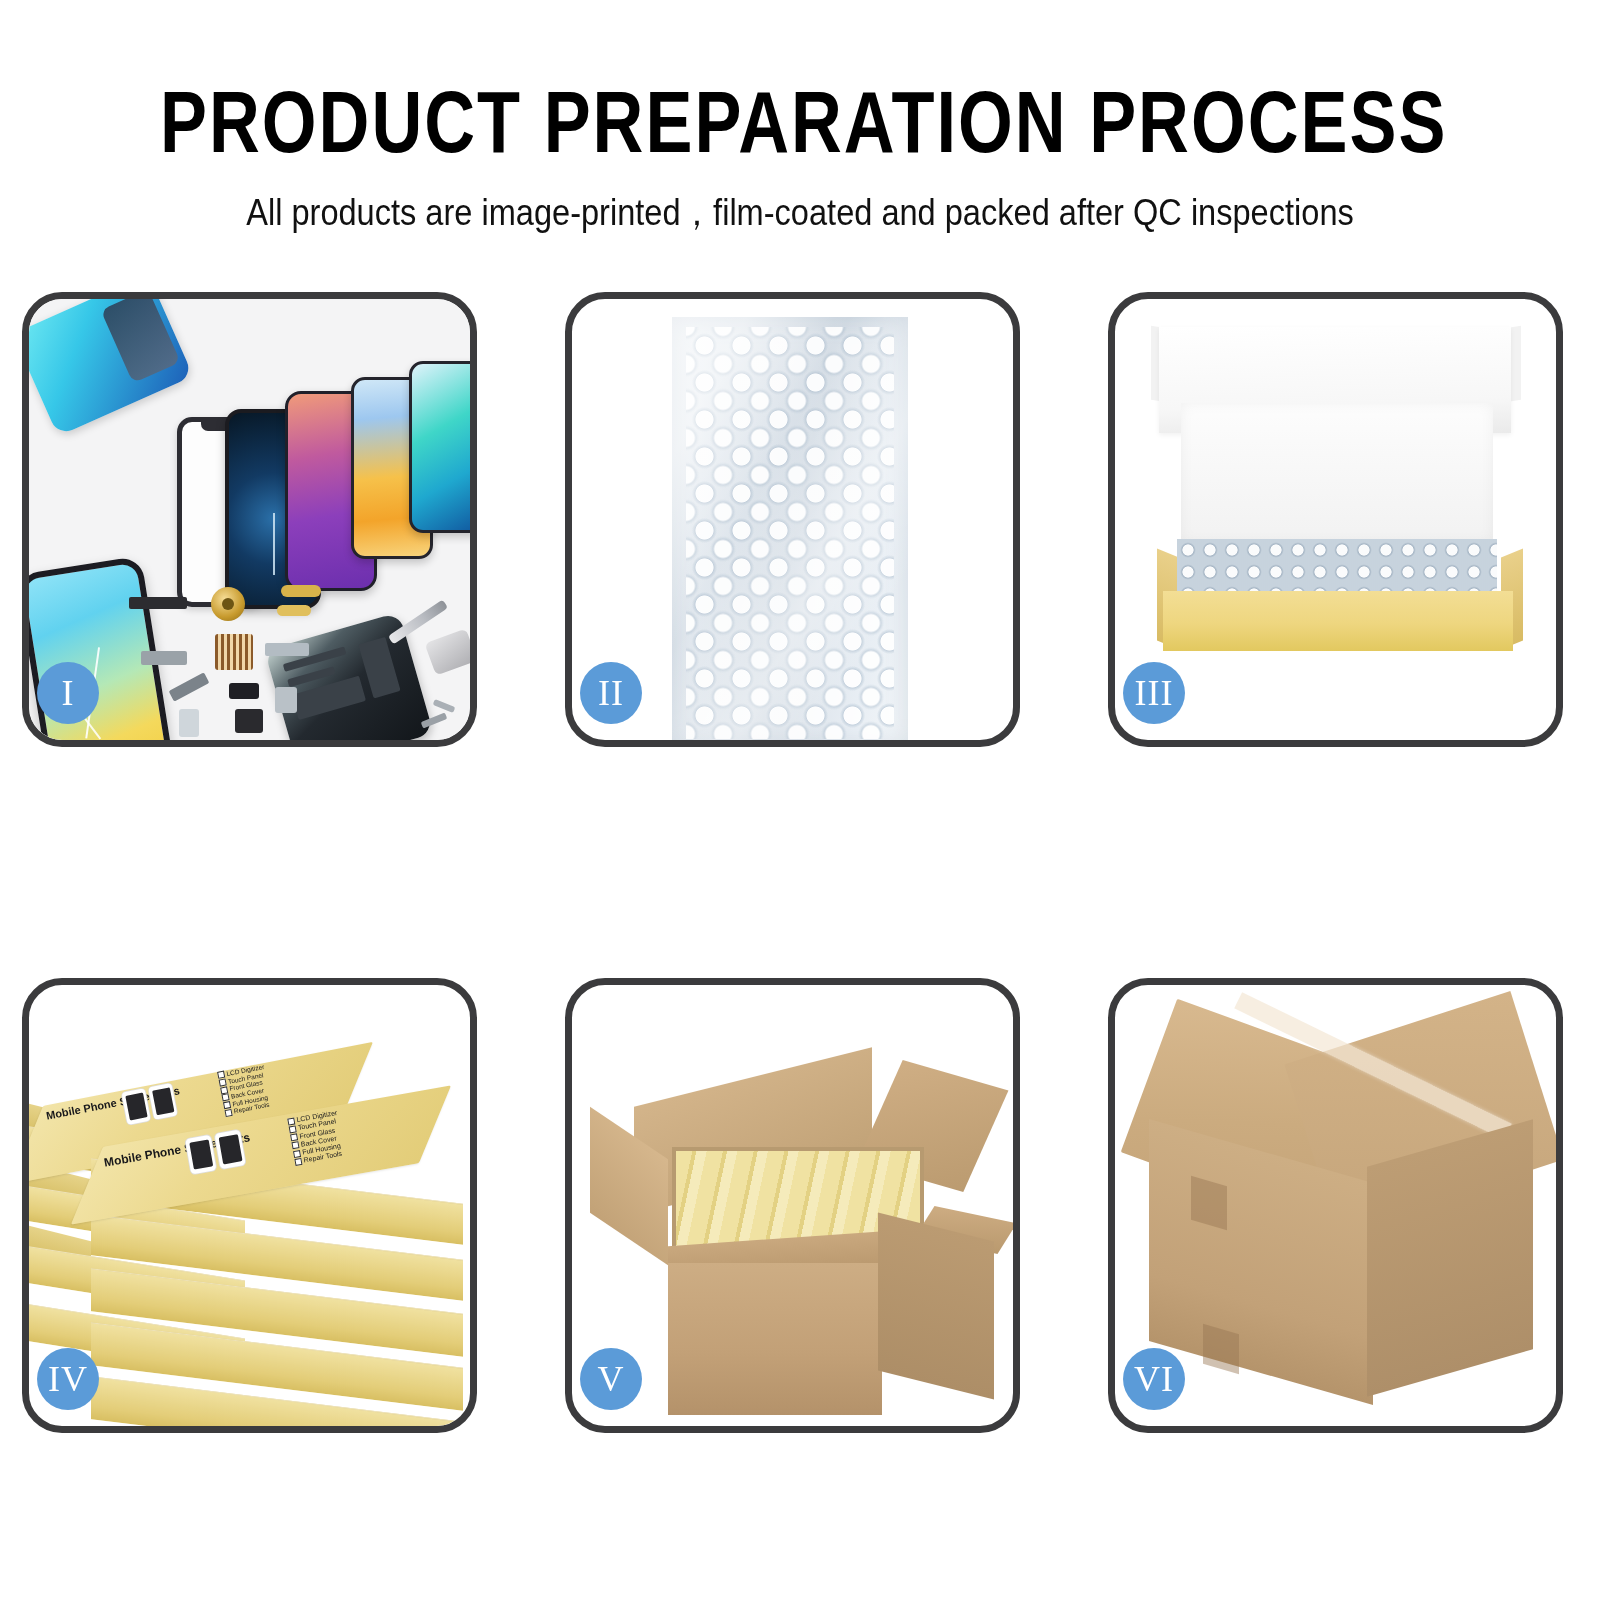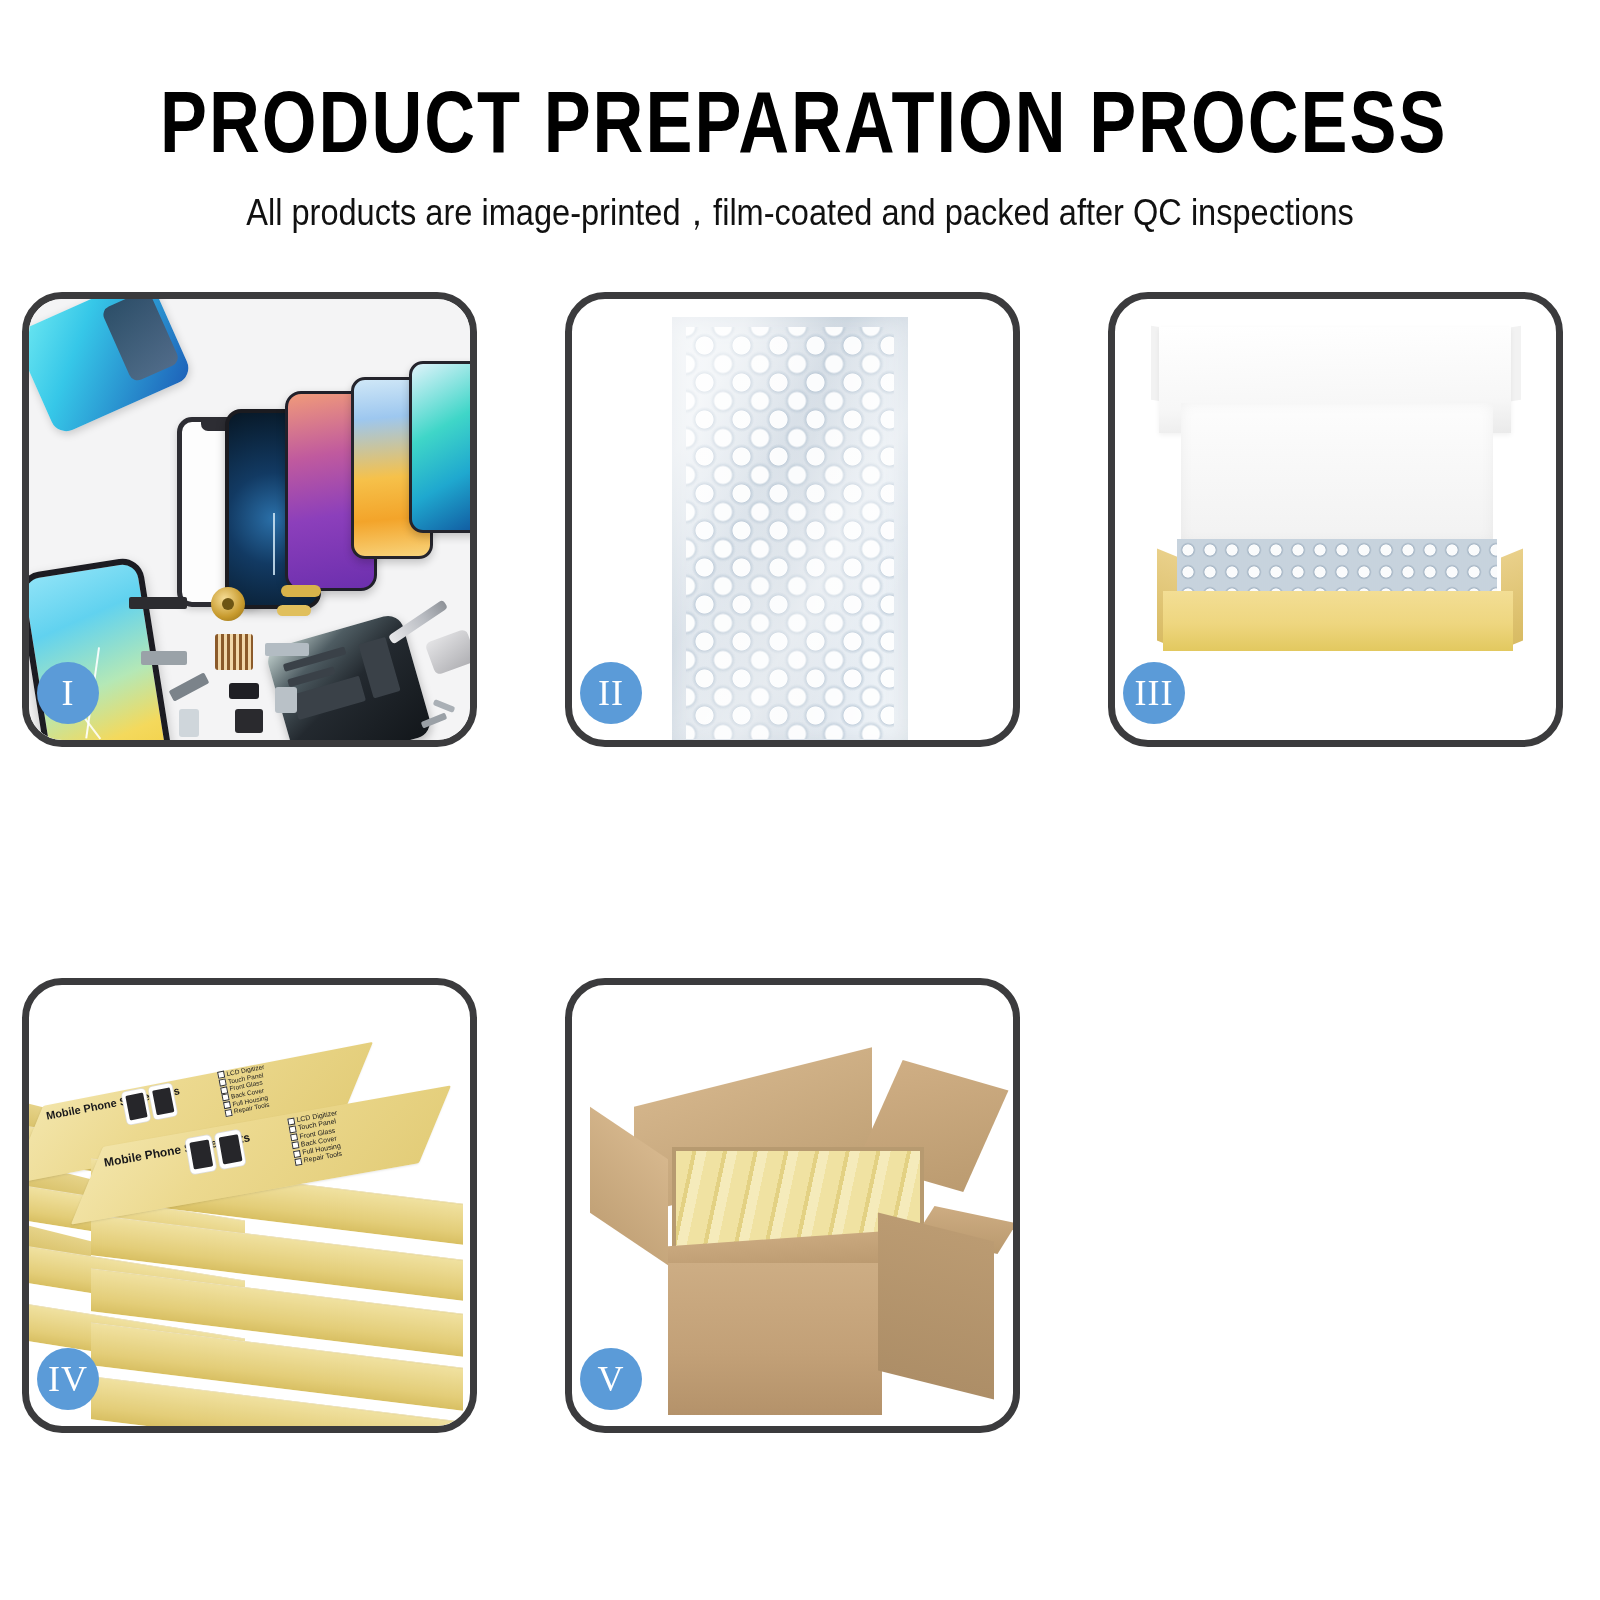--- a/index.html
+++ b/index.html
@@ -408,14 +408,31 @@
         <div class="v-right-open"></div>
         <div class="v-front"></div>
         <div class="v-side"></div>
       </div>
     </div>
     <div class="badge" style="left:8px;bottom:16px;">
       <span>V</span>
     </div>
   </div>
 
+  <div class="panel" style="left:1108px;top:978px;">
+    <div class="stage">
+      <div class="cartonVI">
+        <div class="vi-wrap"></div>
+        <div class="vi-top"></div>
+        <div class="vi-top2"></div>
+        <div class="vi-tape"></div>
+        <div class="vi-front"></div>
+        <div class="vi-side"></div>
+        <div class="vi-tab" style="left:76px;top:196px;width:36px;height:44px;transform:skewY(16deg);"></div>
+        <div class="vi-tab" style="left:88px;top:344px;width:36px;height:40px;transform:skewY(16deg);"></div>
+      </div>
+    </div>
+    <div class="badge" style="left:8px;bottom:16px;">
+      <span>VI</span>
+    </div>
+  </div>
 
 </div>
 
 </body></html>

